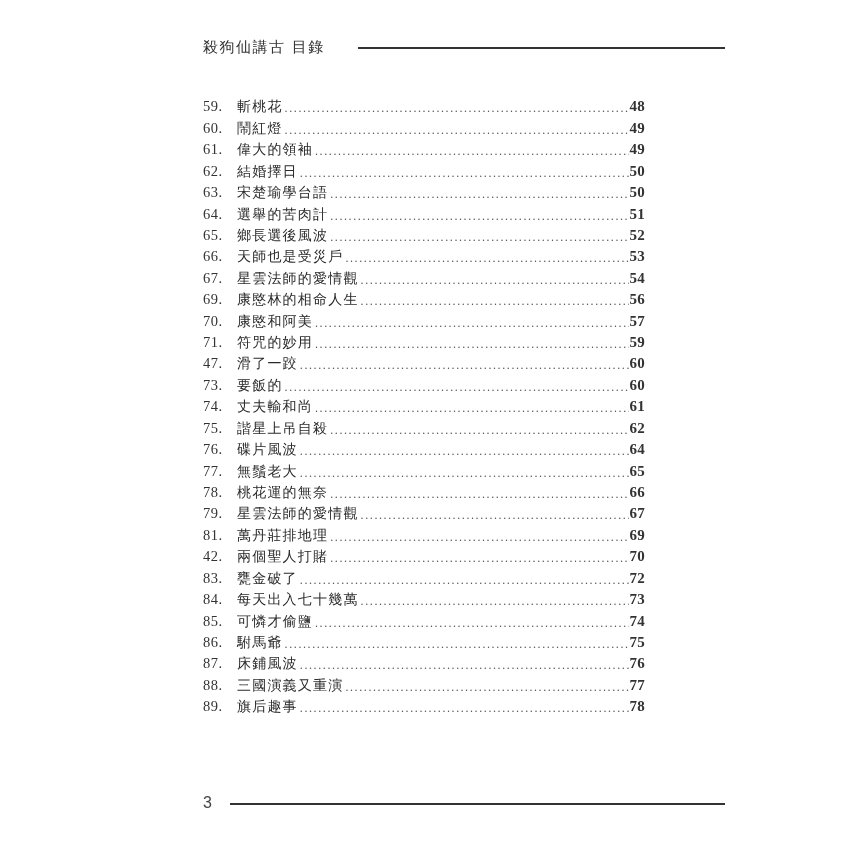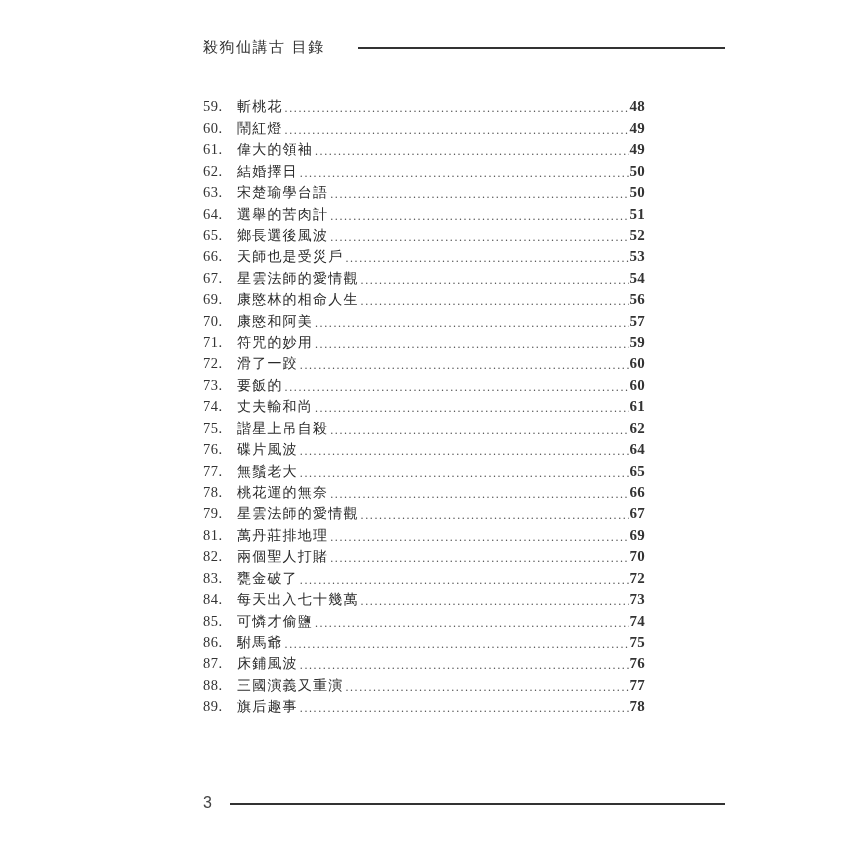--- a/index.html
+++ b/index.html
@@ -99,21 +99,21 @@
         <span class="toc-leader"></span>
         <span class="toc-page">57</span>
       </div>
       <div class="toc-row">
         <span class="toc-num">71.</span>
         <span class="toc-title">符咒的妙用</span>
         <span class="toc-leader"></span>
         <span class="toc-page">59</span>
       </div>
       <div class="toc-row">
-        <span class="toc-num">72.</span>
+        <span class="toc-num">47.</span>
         <span class="toc-title">滑了一跤</span>
         <span class="toc-leader"></span>
         <span class="toc-page">60</span>
       </div>
       <div class="toc-row">
         <span class="toc-num">73.</span>
         <span class="toc-title">要飯的</span>
         <span class="toc-leader"></span>
         <span class="toc-page">60</span>
       </div>
@@ -153,21 +153,21 @@
         <span class="toc-leader"></span>
         <span class="toc-page">67</span>
       </div>
       <div class="toc-row">
         <span class="toc-num">81.</span>
         <span class="toc-title">萬丹莊排地理</span>
         <span class="toc-leader"></span>
         <span class="toc-page">69</span>
       </div>
       <div class="toc-row">
-        <span class="toc-num">82.</span>
+        <span class="toc-num">42.</span>
         <span class="toc-title">兩個聖人打賭</span>
         <span class="toc-leader"></span>
         <span class="toc-page">70</span>
       </div>
       <div class="toc-row">
         <span class="toc-num">83.</span>
         <span class="toc-title">甕金破了</span>
         <span class="toc-leader"></span>
         <span class="toc-page">72</span>
       </div>

